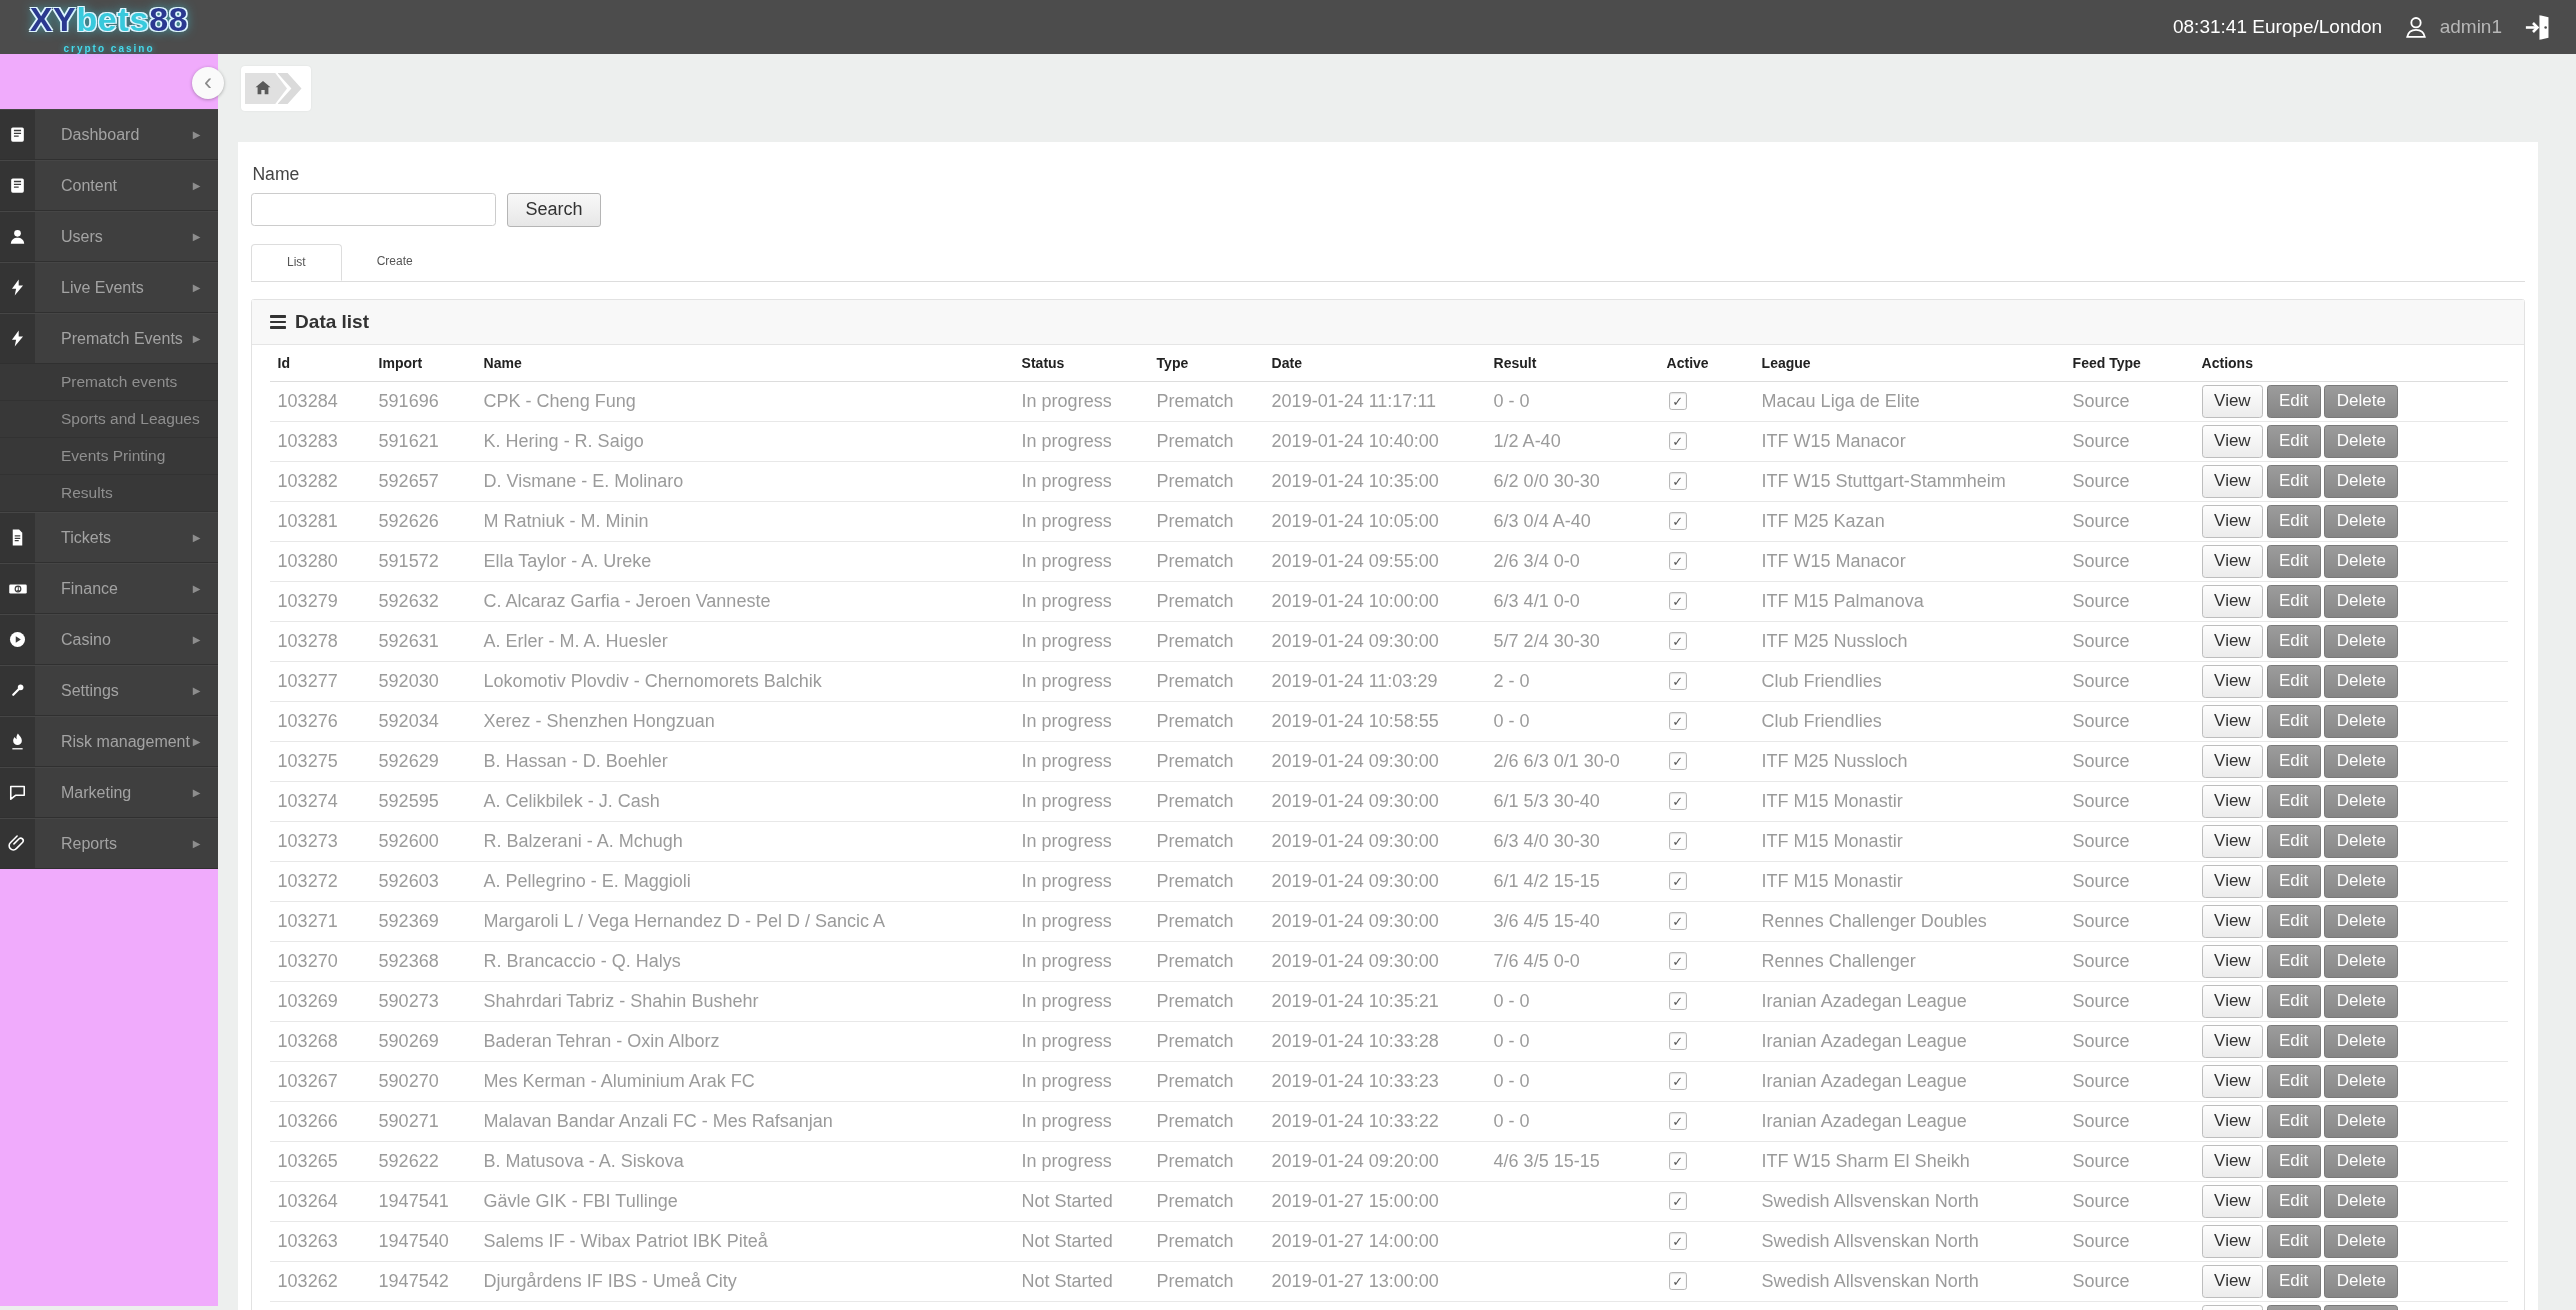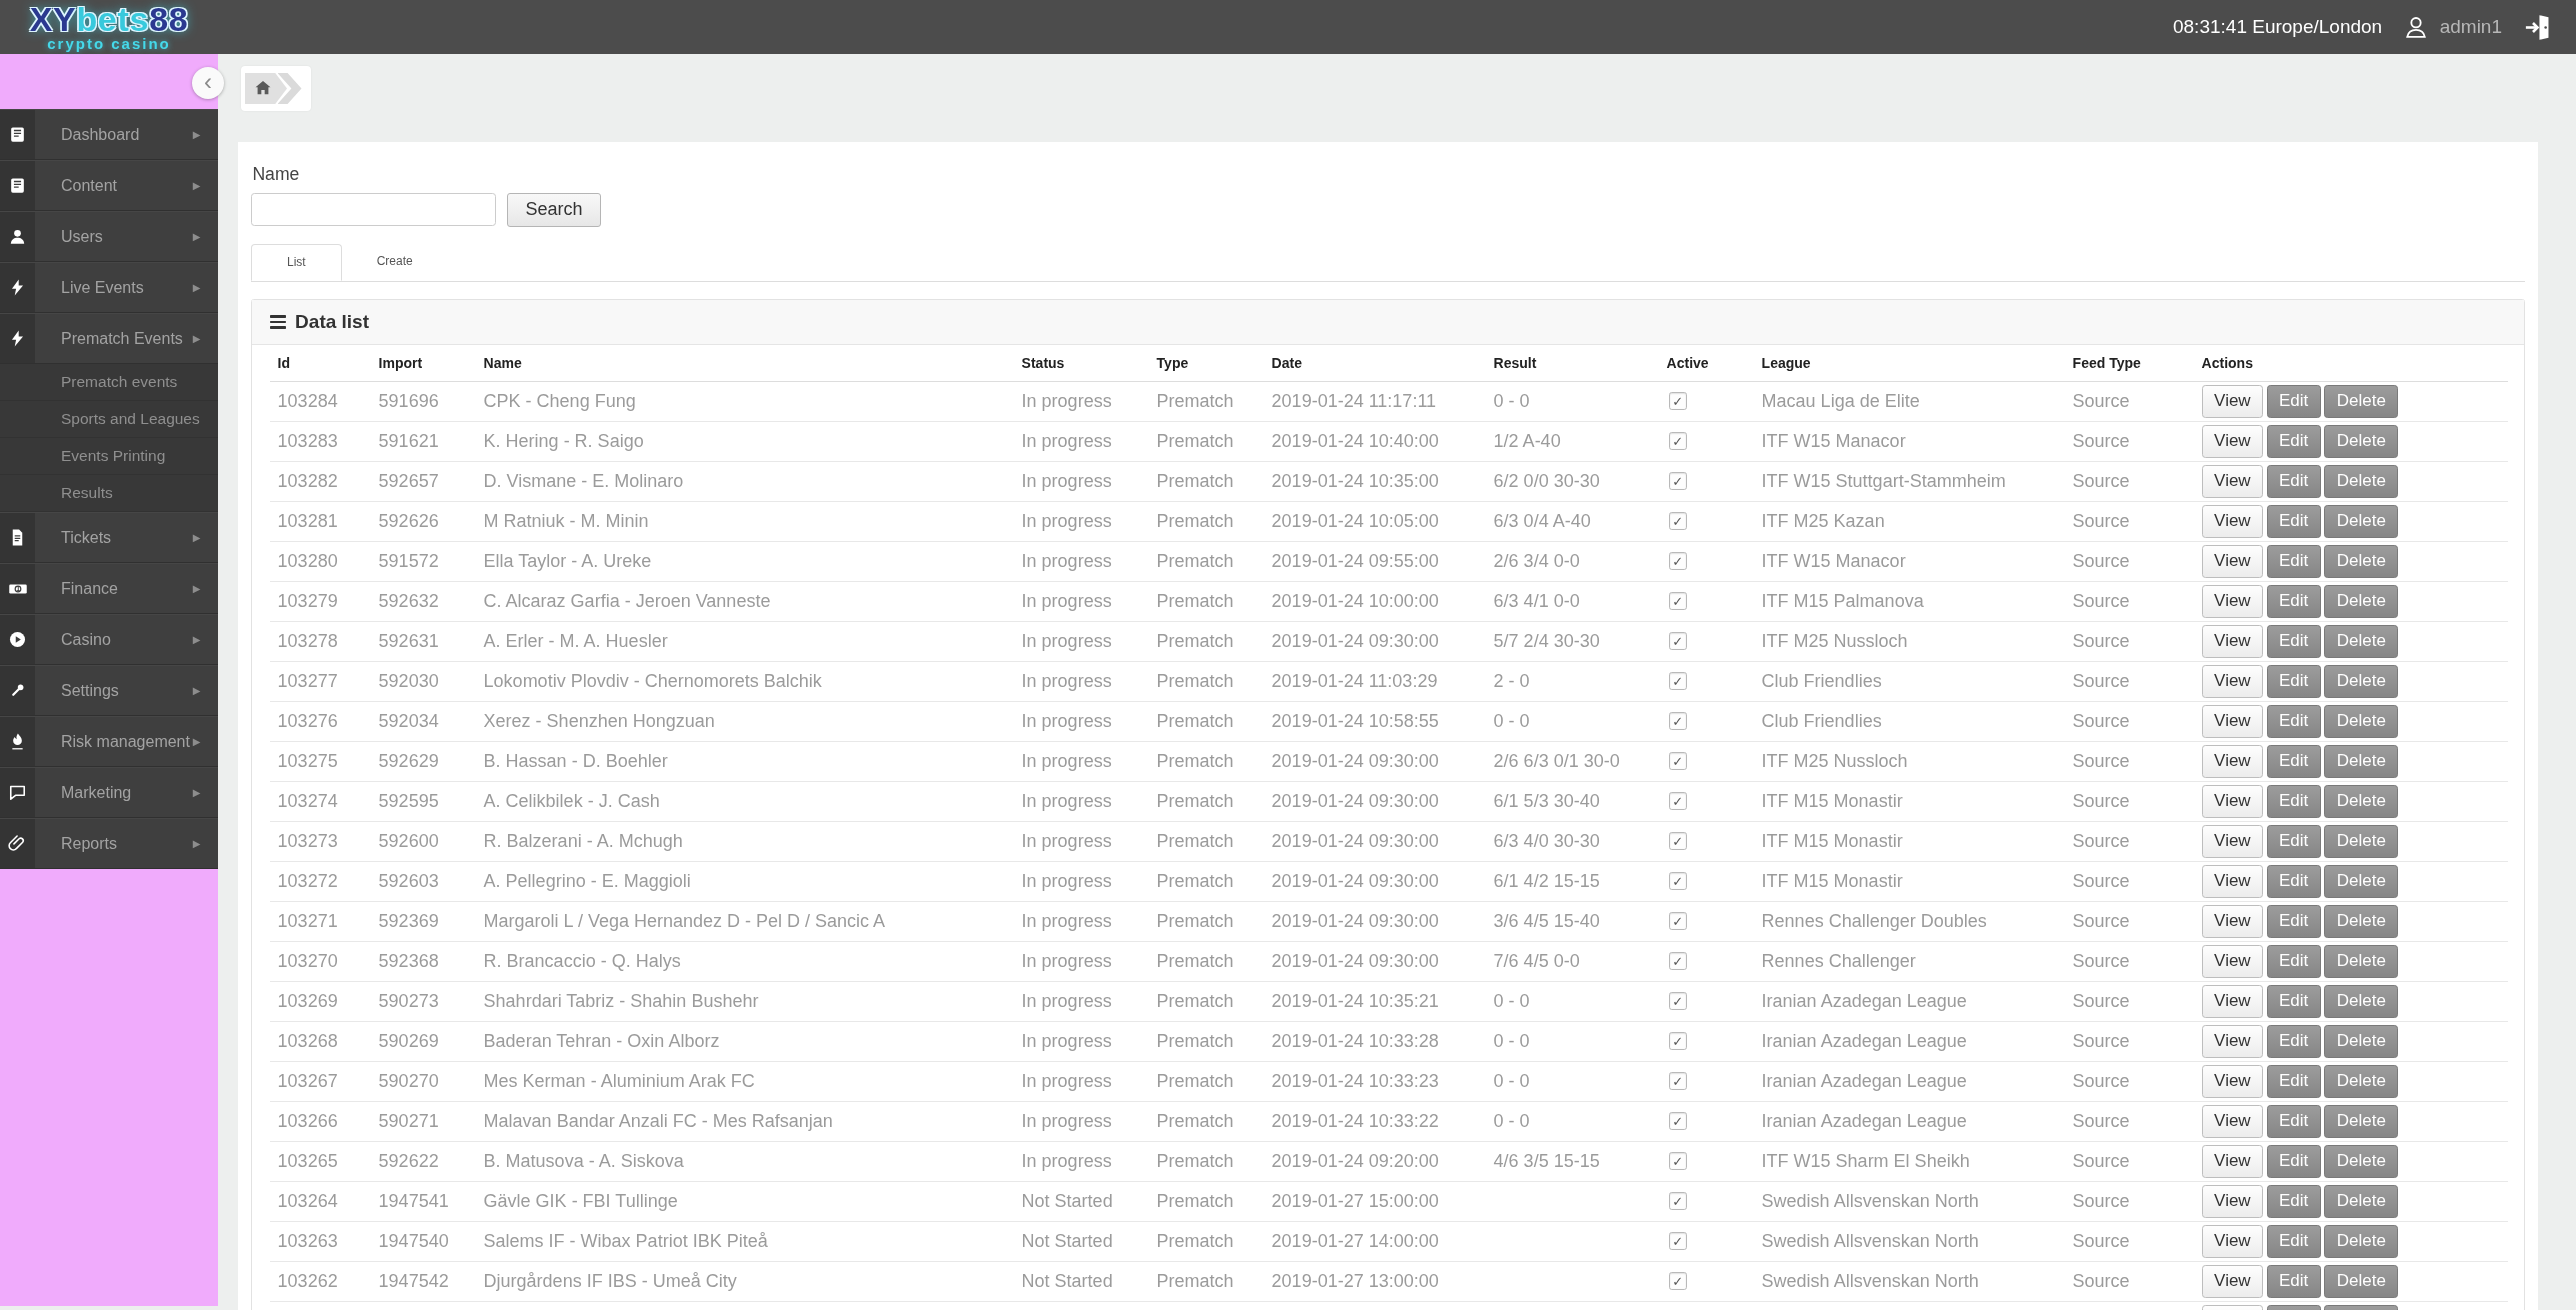--- a/index.html
+++ b/index.html
@@ -3,21 +3,21 @@
 <meta charset="utf-8">
 <style>
   html,body{margin:0;padding:0;width:2576px;height:1310px;overflow:hidden;
     font-family:"Liberation Sans",sans-serif;background:#edefee;}
   
   .topbar{position:absolute;left:0;top:0;width:2576px;height:54px;background:#4c4c4c;z-index:6;}
   .logo{position:absolute;left:0;top:2px;width:218px;text-align:center;line-height:1;cursor:default;}
   .logo-main{font-size:34px;font-weight:800;letter-spacing:0.7px;
     color:#2b3990;text-shadow:-1.4px -1.4px 0 #dff6ff,1.4px -1.4px 0 #dff6ff,-1.4px 1.4px 0 #dff6ff,1.4px 1.4px 0 #dff6ff,0 0 10.8px rgba(60,220,240,.8);}
   .logo-main .teal{color:#38c9dc;}
-  .logo-sub{font-size:15px;font-weight:700;color:#45d9ea;letter-spacing:2px;margin-top:0;
+  .logo-sub{font-size:10px;font-weight:700;color:#45d9ea;letter-spacing:2px;margin-top:8px;
     text-shadow:0 0 6.8px rgba(60,220,240,.7);}
   .topbar-right{position:absolute;right:23px;top:0;height:54px;display:flex;align-items:center;gap:20px;}
   .clock{color:#ffffff;font-size:19px;}
   .userbox{display:flex;align-items:center;gap:9.5px;}
   .username{color:#b7b7b7;font-size:19px;}
   
   .sidebar{position:absolute;left:0;top:50px;width:218px;height:1256px;background:#f0abfc;z-index:2;}
   .nav{margin-top:59px;}
   .nav-item{height:49px;display:flex;align-items:center;background:#3f3f3f;
     border-top:0.7px solid #464646;border-bottom:0.7px solid #303030;cursor:pointer;}

